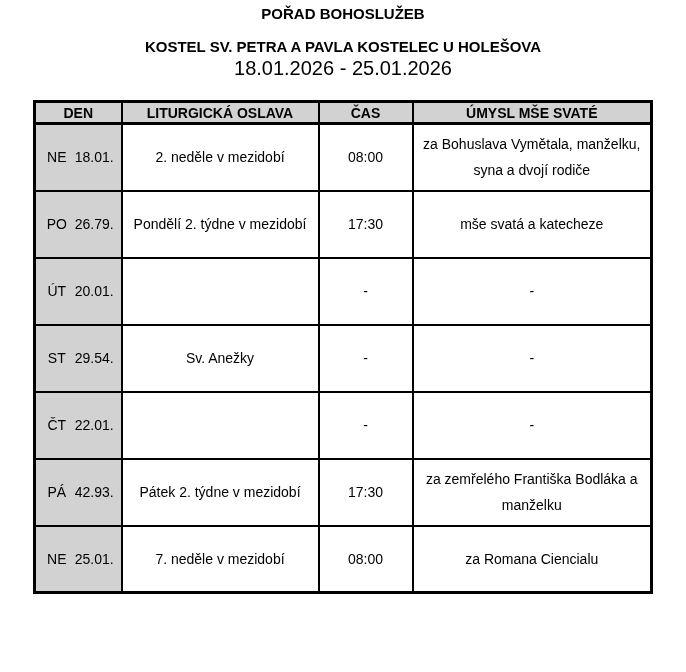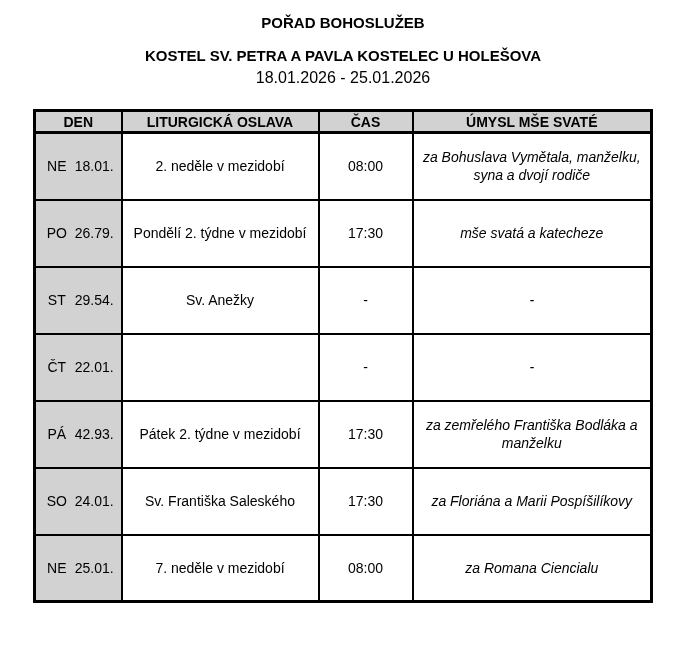--- a/index.html
+++ b/index.html
@@ -6,25 +6,25 @@
     --border-color:#000;
     --shade:#d2d2d2;
   }
   html,body{margin:0;padding:0;background:#fff;}
   body{
     width:686px;height:672px;
     font-family:"Liberation Sans","DejaVu Sans",sans-serif;
     color:#000;
     -webkit-font-smoothing:antialiased;
   }
-  .page{width:686px;height:672px;box-sizing:border-box;padding-top:12px;}
+  .page{width:686px;height:672px;box-sizing:border-box;padding-top:3px;}
   .doc-header{text-align:center;line-height:21px;}
   .doc-title{font-size:15px;font-weight:bold;}
   .doc-subtitle{font-size:15px;font-weight:bold;margin-top:12px;}
-  .doc-daterange{font-size:16px;font-weight:normal;margin-top:1px;}
+  .doc-daterange{font-size:20px;font-weight:normal;margin-top:1px;}
   table.schedule{
     border-collapse:collapse;
     table-layout:fixed;
     width:620px;
     margin:21px auto 0 auto;
     border:3px solid var(--border-color);
   }
   col.c-den{width:87px;}
   col.c-lit{width:197px;}
   col.c-cas{width:94px;}
@@ -54,21 +54,21 @@
   }
   tbody td.day-cell{
     background:var(--shade);
     font-weight:normal;
     text-align:center;
     padding-left:7px;
     white-space:nowrap;
   }
   .day-cell .day-abbr{display:inline-block;min-width:24px;}
   .day-cell .day-date{display:inline-block;margin-left:6px;}
-  tbody td.intention-cell{padding:2px 6px;line-height:18px;font-style:italic;}
+  tbody td.intention-cell{padding:2px 6px;line-height:26px;}
   tbody td.celebration-cell{line-height:18px;}
 </style>
 </head>
 <body>
 
 <div class="page">
 
   <div class="doc-header">
     <div class="doc-title">POŘAD BOHOSLUŽEB</div>
     <div class="doc-subtitle">KOSTEL SV. PETRA A PAVLA KOSTELEC U HOLEŠOVA</div>
@@ -97,44 +97,44 @@
         <td class="time-cell">08:00</td>
         <td class="intention-cell">za Bohuslava Vymětala, manželku, syna a dvojí rodiče</td>
       </tr>
       <tr>
         <td class="day-cell"><span class="day-abbr">PO</span><span class="day-date">26.79.</span></td>
         <td class="celebration-cell">Pondělí 2. týdne v mezidobí</td>
         <td class="time-cell">17:30</td>
         <td class="intention-cell">mše svatá a katecheze</td>
       </tr>
       <tr>
+        <td class="day-cell"><span class="day-abbr">ÚT</span><span class="day-date">20.01.</span></td>
+        <td class="celebration-cell"></td>
+        <td class="time-cell">-</td>
+        <td class="intention-cell">-</td>
+      </tr>
+      <tr>
         <td class="day-cell"><span class="day-abbr">ST</span><span class="day-date">29.54.</span></td>
         <td class="celebration-cell">Sv. Anežky</td>
         <td class="time-cell">-</td>
         <td class="intention-cell">-</td>
       </tr>
       <tr>
         <td class="day-cell"><span class="day-abbr">ČT</span><span class="day-date">22.01.</span></td>
         <td class="celebration-cell"></td>
         <td class="time-cell">-</td>
         <td class="intention-cell">-</td>
       </tr>
       <tr>
         <td class="day-cell"><span class="day-abbr">PÁ</span><span class="day-date">42.93.</span></td>
         <td class="celebration-cell">Pátek 2. týdne v mezidobí</td>
         <td class="time-cell">17:30</td>
         <td class="intention-cell">za zemřelého Františka Bodláka a manželku</td>
       </tr>
       <tr>
-        <td class="day-cell"><span class="day-abbr">SO</span><span class="day-date">24.01.</span></td>
-        <td class="celebration-cell">Sv. Františka Saleského</td>
-        <td class="time-cell">17:30</td>
-        <td class="intention-cell">za Floriána a Marii Pospíšilíkovy</td>
-      </tr>
-      <tr>
         <td class="day-cell"><span class="day-abbr">NE</span><span class="day-date">25.01.</span></td>
         <td class="celebration-cell">7. neděle v mezidobí</td>
         <td class="time-cell">08:00</td>
         <td class="intention-cell">za Romana Ciencialu</td>
       </tr>
     </tbody>
   </table>
 
 </div>
 

